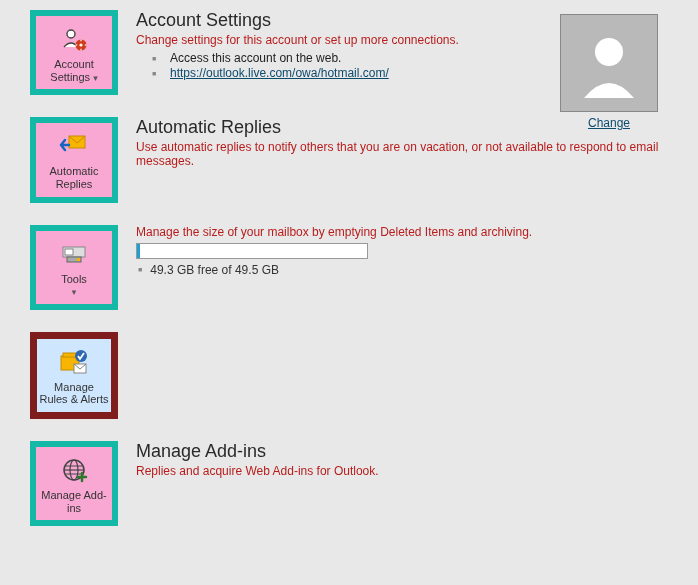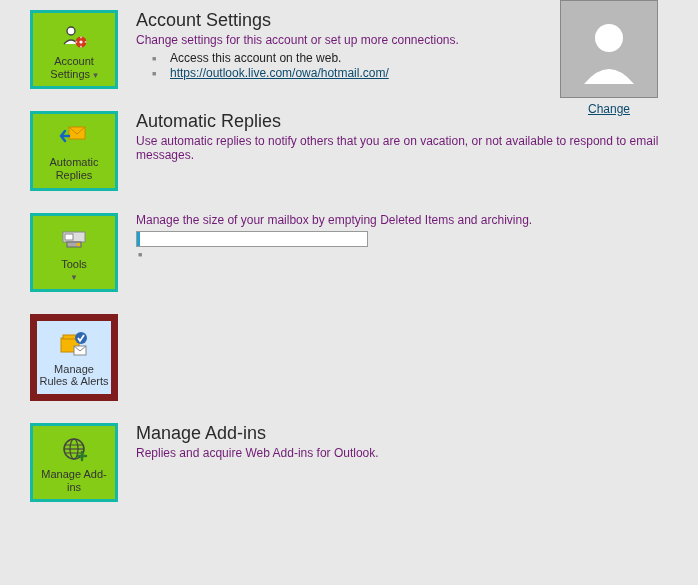--- a/index.html
+++ b/index.html
@@ -16,22 +16,22 @@
   .container { padding: 10px 20px 0 30px; }
   .section {
     display: flex;
     align-items: flex-start;
     margin-bottom: 22px;
     position: relative;
   }
   .tile {
     width: 88px;
     min-height: 70px;
-    background: #84cc16;
-    border: 3px solid #14b8a6;
+    background: #f9a8d4;
+    border: 6px solid #14b8a6;
     text-align: center;
     padding: 6px 2px 6px 2px;
     box-sizing: border-box;
     margin-right: 18px;
     cursor: pointer;
     font-size: 11px;
     color: #333;
     line-height: 1.15;
   }
   .tile.selected {
@@ -48,21 +48,21 @@
   .tile .label { display: block; }
   .content { flex: 1; }
   h2 {
     font-size: 18px;
     font-weight: 400;
     margin: 0 0 2px 0;
     color: #2a2a2a;
   }
   .desc {
     font-size: 12px;
-    color: #701a75;
+    color: #b91c1c;
     margin: 0 0 4px 0;
   }
   ul.bullets {
     margin: 2px 0 0 0;
     padding: 0 0 0 18px;
     list-style: none;
   }
   ul.bullets li {
     position: relative;
     margin: 1px 12px;
@@ -74,21 +74,21 @@
     position: absolute;
     left: -14px;
     font-size: 7px;
     color: #888;
     top: 4px;
   }
   a.link { color: #0c4a6e; text-decoration: underline; cursor: pointer; }
   .avatar-block {
     position: absolute;
     right: 40px;
-    top: 0;
+    top: 14px;
     text-align: center;
   }
   .avatar {
     width: 96px;
     height: 96px;
     background: #b9b9b9;
     border: 1px solid #888;
     display: flex;
     align-items: center;
     justify-content: center;
@@ -203,20 +203,21 @@
     </div>
     <div class="content">
       <p class="desc">Manage the size of your mailbox by emptying Deleted Items and archiving.</p>
       <div class="progress-row">
         <div class="progress-bar">
           <div class="progress-fill"></div>
         </div>
       </div>
       <div class="storage-line">
         <span class="sq">■</span>
+          <span>49.3 GB free of 49.5 GB</span>
       </div>
     </div>
   </div>
 
   <div class="section">
     <div class="tile selected">
       <div class="icon-box">
         <svg width="32" height="28" viewBox="0 0 32 28">
           <rect x="3" y="8" width="18" height="14" fill="#f7b500" stroke="#c78a00"></rect>
           <rect x="5" y="5" width="18" height="4" fill="#f7b500" stroke="#c78a00"></rect>

